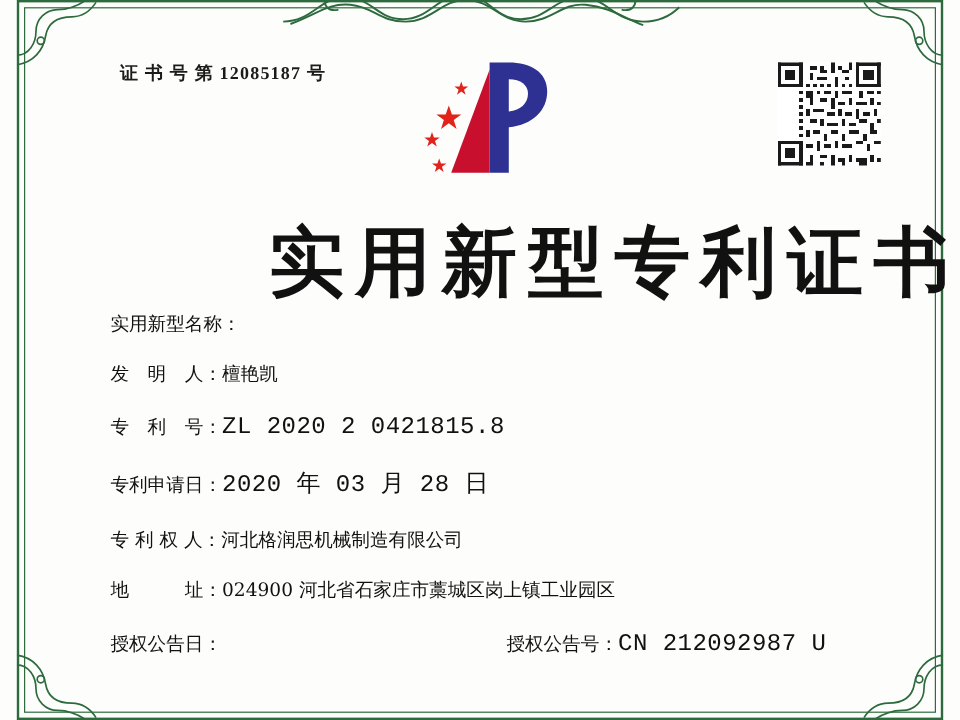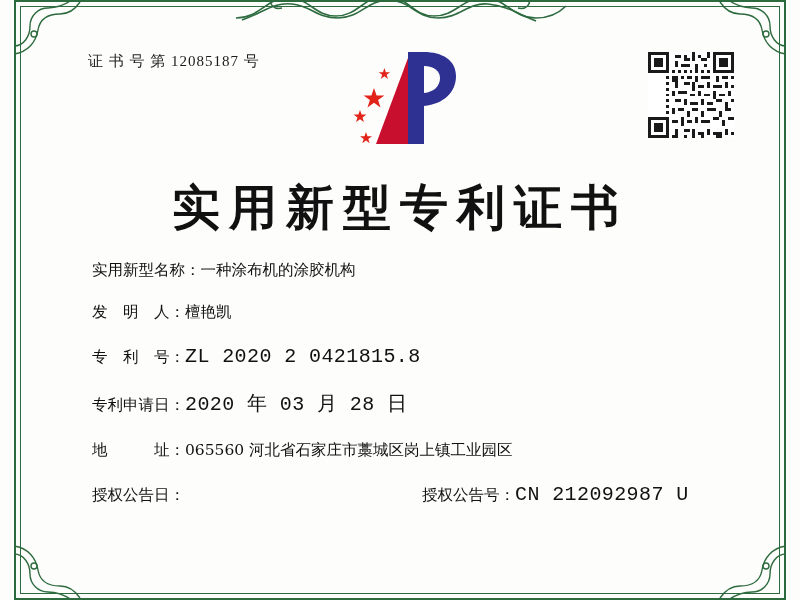--- a/index.html
+++ b/index.html
@@ -59,27 +59,28 @@
     overflow: hidden;
   }
   .corner-tl { left: 14px; top: 0px; }
   .corner-tr { right: 14px; top: 0px; transform: scaleX(-1); }
   .corner-bl { left: 14px; bottom: 0px; transform: scaleY(-1); }
   .corner-br { right: 14px; bottom: 0px; transform: scale(-1,-1); }
 
   
   .cert-no {
     position: absolute;
-    left: 88px;
+    left: 100px;
     top: 52px;
     font-size: 15px;
     letter-spacing: 1px;
     color: #1b1b1b;
     white-space: nowrap;
     font-family: "Liberation Serif", "DejaVu Serif", serif;
+    font-weight: bold;
   }
 
   
   .logo {
     position: absolute;
     left: 346px;
     top: 48px;
     width: 116px;
     height: 104px;
   }
@@ -94,22 +95,22 @@
     background: #ffffff;
     image-rendering: pixelated;
   }
 
   
   .title {
     position: absolute;
     left: 0;
     right: 0;
     top: 176px;
-    text-align: center;
-    font-size: 48px;
+    text-align: right;
+    font-size: 63px;
     letter-spacing: 9px;
     font-weight: bold;
     color: #111111;
     font-family: "DejaVu Serif", "Liberation Serif", serif;
   }
 
   
   .fields {
     position: absolute;
     left: 92px;
@@ -349,42 +350,45 @@
       </g>
     </svg>
   </div>
 
   <div class="title">实用新型专利证书</div>
 
   <div class="fields">
 
     <div class="field-row">
       <span class="field-label">实用新型名称：</span>
-      <span class="field-value">一种涂布机的涂胶机构</span>
     </div>
 
     <div class="field-row">
       <span class="field-label">发　明　人：</span>
       <span class="field-value">檀艳凯</span>
     </div>
 
     <div class="field-row">
       <span class="field-label">专　利　号：</span>
       <span class="field-value mono">ZL 2020 2 0421815.8</span>
     </div>
 
     <div class="field-row">
       <span class="field-label">专利申请日：</span>
       <span class="field-value mono">2020 年 03 月 28 日</span>
     </div>
 
+    <div class="field-row">
+      <span class="field-label">专 利 权 人：</span>
+      <span class="field-value">河北格润思机械制造有限公司</span>
+    </div>
 
     <div class="field-row">
       <span class="field-label">地　　　址：</span>
-      <span class="field-value">065560 河北省石家庄市藁城区岗上镇工业园区</span>
+      <span class="field-value">024900 河北省石家庄市藁城区岗上镇工业园区</span>
     </div>
 
     <div class="field-row split">
       <span class="split-left">
         <span class="field-label">授权公告日：</span>
       </span>
       <span class="split-right">
         <span class="field-label">授权公告号：</span>
         <span class="field-value mono">CN 212092987 U</span>
       </span>

